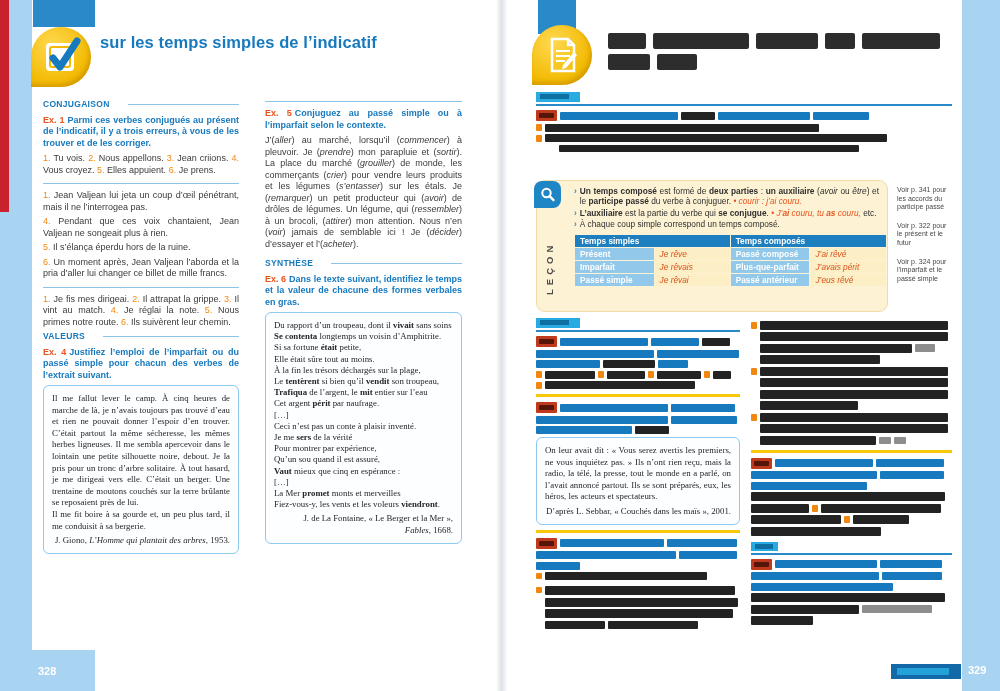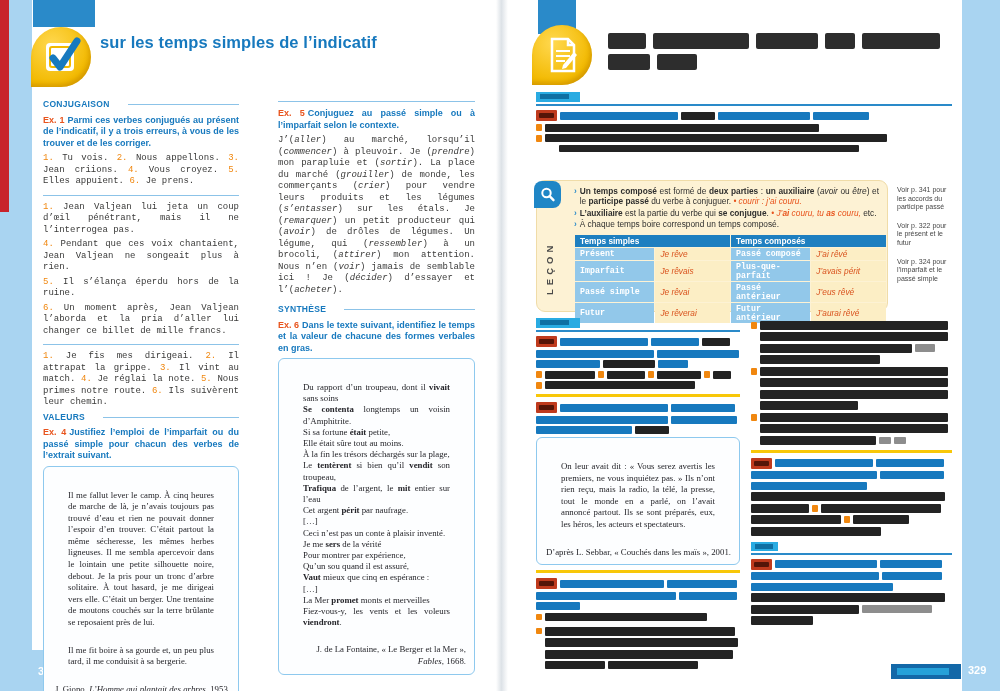--- a/index.html
+++ b/index.html
@@ -27,32 +27,32 @@
     background:radial-gradient(circle at 35% 30%,#ffd84f,#f2b900 70%,#e0a400);
     box-shadow:inset -2px -3px 4px rgba(180,120,0,.4);}
   .badge.left{left:31px;top:27px;}
   .badge.right{left:532px;top:25px;}
   .badge svg{position:absolute;left:0;top:0;}
   
   .title-left{position:absolute;left:100px;top:32px;color:#1779be;font-weight:bold;
     font-size:16.5px;line-height:21px;letter-spacing:.1px;}
   .col{position:absolute;font-size:9px;color:#3a3a39;line-height:11.5px;}
   .col1{left:43px;top:97px;width:196px;}
-  .col2{left:278px;top:97px;width:197px;}
+  .col2{left:265px;top:97px;width:197px;}
   .sec-row{display:flex;align-items:center;gap:18px;margin:2px 0 4px 0;}
   .sec-label{color:#1779be;font-weight:bold;font-size:8.5px;letter-spacing:.3px;}
   .sec-rule{flex:1;height:1px;background:#8cc3e8;}
   .hr-blue{height:1px;background:#8cc3e8;margin:7px 0 6px 0;}
   .ex-head{color:#1779be;font-weight:bold;font-size:9px;line-height:11.5px;margin:2px 0 4px 0;text-align:justify;}
   .ex-marker{color:#e8541d;margin-right:3px;}
-  .body-p{text-align:justify;margin:0 0 3px 0;font-family:Liberation Mono, monospace;}
+  .body-p{text-align:justify;margin:0 0 3px 0;}
   .num{color:#f0870f;}
   .quote-box{border:1px solid #8ec9ee;border-radius:6px;padding:7px 8px 6px 8px;margin-top:4px;
     font-family:"Liberation Serif",serif;font-size:8.8px;line-height:11.6px;color:#26262b;background:#fdfeff;}
-  .quote-box p{margin:16px;text-align:justify;}
+  .quote-box p{margin:0;text-align:justify;}
   .attrib{text-align:right;margin-top:3px;}
   .poem{line-height:11.2px;}
   
   .title-red{position:absolute;left:608px;top:33px;}
   .trow{display:flex;gap:7px;margin-bottom:5px;}
   .tseg{height:16px;background:#2d2d2d;border-radius:2px;}
   .rsec{position:absolute;}
   .rrow{display:flex;align-items:center;gap:3px;margin:2.5px 0;}
   .seg{height:8px;background:#232323;border-radius:1px;flex:0 0 auto;}
   .seg.blue{background:#1779be;}
@@ -72,21 +72,21 @@
   .lecon-vert{position:absolute;left:7px;top:24px;height:90px;writing-mode:vertical-rl;transform:rotate(180deg);
     color:#4a4a49;font-weight:bold;font-size:9.5px;letter-spacing:4px;}
   .lecon-icon{position:absolute;left:534px;top:181px;width:27px;height:27px;background:#1f86c6;
     border-radius:8px 8px 8px 0;display:flex;align-items:center;justify-content:center;}
   .bullet{display:flex;gap:3px;font-size:8.3px;line-height:10.4px;color:#2f2f2e;text-align:justify;margin-bottom:1px;}
   .chev{color:#2a8ac9;font-weight:bold;flex:0 0 auto;}
   .ex-orange{color:#e8541d;font-style:italic;}
   .lecon-table{border-collapse:separate;border-spacing:1.5px;margin-top:4px;width:313px;}
   .lecon-table td{padding:1px 5px;font-size:8.3px;height:9px;}
   .lecon-table .th{background:#1e7fc0;color:#fff;font-weight:bold;}
-  .lecon-table .lbl{background:#92c8ea;color:#fff;font-weight:bold;width:74px;font-family:Liberation Mono, monospace;}
+  .lecon-table .lbl{background:#92c8ea;color:#fff;font-weight:bold;width:74px;}
   .lecon-table .val{background:#fceec5;color:#d9531e;font-style:italic;width:72px;}
   .margin-notes{position:absolute;left:897px;top:186px;width:56px;font-size:7px;line-height:8.6px;color:#474747;}
   .margin-notes div{margin-bottom:10px;}
   
   .rcol1{position:absolute;left:536px;top:318px;width:204px;}
   .rcol2{position:absolute;left:751px;top:318px;width:201px;}
   .sebbar{margin:3px 0 2px 0;}
   .stack{flex:1;}
   .footer-right-label{position:absolute;left:891px;top:664px;width:70px;height:15px;background:#1368a8;position:absolute;}
   .footer-right-label::after{content:"";position:absolute;left:6px;top:4px;width:52px;height:7px;background:#29abe2;opacity:.85;}
@@ -230,21 +230,21 @@
   <div class="bullet">
       <span class="chev">›</span>
       <span><b>Un temps composé</b> est formé de <b>deux parties</b> : <b>un auxiliaire</b> (<i>avoir</i> ou <i>être</i>) et le <b>participe passé</b> du verbe à conjuguer. <span class="ex-orange">• courir : j’ai couru.</span></span>
     </div>
   <div class="bullet">
       <span class="chev">›</span>
       <span><b>L’auxiliaire</b> est la partie du verbe qui <b>se conjugue</b>. <span class="ex-orange">• J’<b>ai</b> couru, tu <b>as</b> couru,</span> etc.</span>
     </div>
   <div class="bullet">
       <span class="chev">›</span>
-      <span>À chaque temps boire correspond un temps composé.</span>
+      <span>À chaque coup simple correspond un temps composé.</span>
     </div>
   <table class="lecon-table">
     <tbody>
         <tr>
       <td class="th" colspan="2">Temps simples</td>
       <td class="th" colspan="2">Temps composés</td>
     </tr>
     <tr>
       <td class="lbl">Présent</td>
           <td class="val">Je rêve</td>
@@ -256,26 +256,20 @@
           <td class="val">Je rêvais</td>
       <td class="lbl">Plus-que-parfait</td>
           <td class="val">J’avais périt</td>
     </tr>
     <tr>
       <td class="lbl">Passé simple</td>
           <td class="val">Je rêvai</td>
       <td class="lbl">Passé antérieur</td>
           <td class="val">J’eus rêvé</td>
     </tr>
-    <tr>
-      <td class="lbl">Futur</td>
-          <td class="val">Je rêverai</td>
-      <td class="lbl">Futur antérieur</td>
-          <td class="val">J’aurai rêvé</td>
-    </tr>
   </tbody>
     </table>
 </div>
 <div class="lecon-icon">
   <svg width="18" height="18" viewBox="0 0 18 18">
     <circle cx="7.5" cy="7" r="4.2" fill="none" stroke="#ffffff" stroke-width="2"></circle>
     <line x1="10.6" y1="10.2" x2="14.5" y2="14.2" stroke="#ffffff" stroke-width="2.4" stroke-linecap="round"></line>
   </svg>
 </div>
 <div class="margin-notes">

